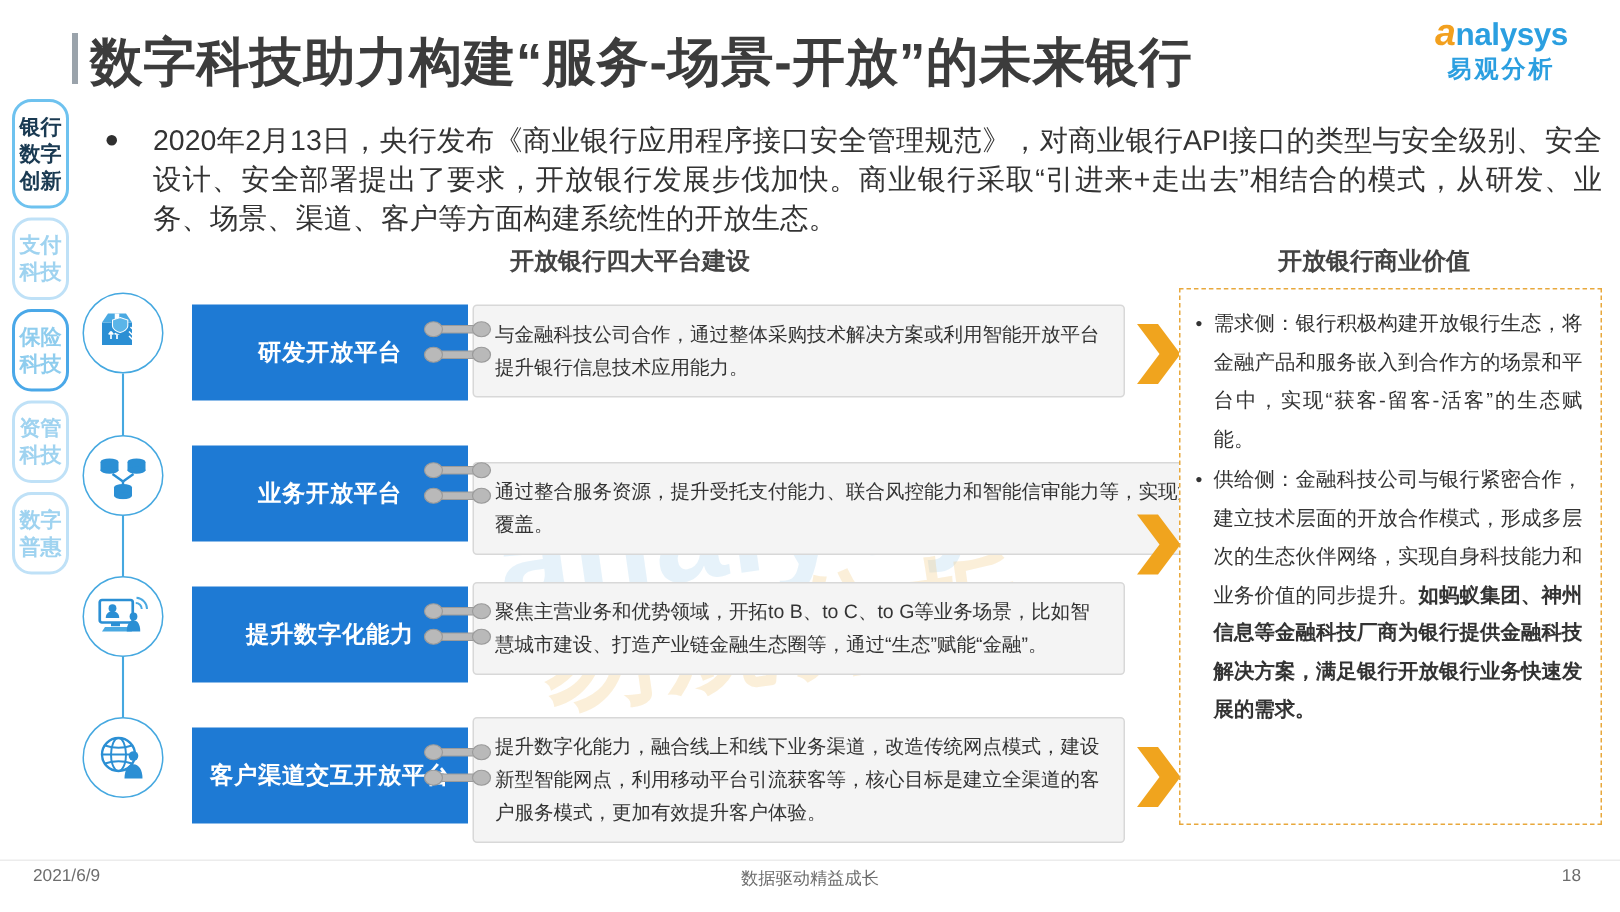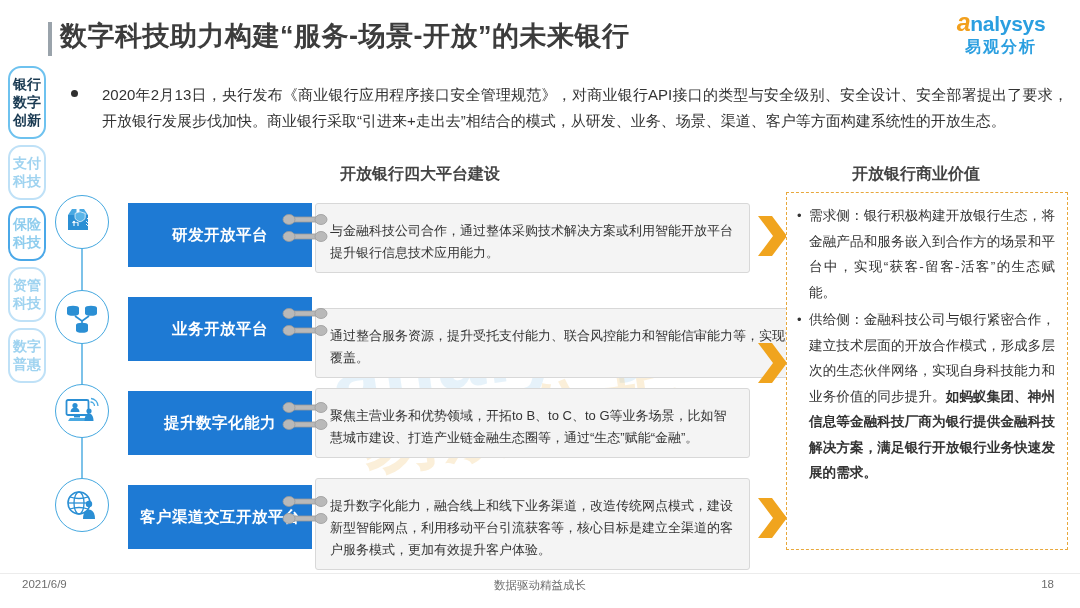--- a/index.html
+++ b/index.html
@@ -41,21 +41,21 @@
   }
   .title-bar {
     position: absolute;
     left: 48px; top: 22px;
     width: 4px; height: 34px;
     background: #9aa3ab;
   }
   .page-title {
     position: absolute;
     left: 60px; top: 18px;
-    font-size: 27px;
+    font-size: 35px;
     font-weight: bold;
     color: #3c3c3c;
     letter-spacing: 0.5px;
     white-space: nowrap;
   }
   .logo {
     position: absolute;
     right: 18px; top: 9px;
     width: 122px; height: 52px;
     text-align: center;
@@ -121,21 +121,21 @@
   }
   .intro-dot {
     position: absolute;
     left: 3px; top: 8px;
     width: 7px; height: 7px;
     border-radius: 50%;
     background: #2f2f2f;
   }
   .intro-text {
     margin-left: 34px;
-    font-size: 15px;
+    font-size: 19px;
     line-height: 26px;
     color: #333333;
     text-align: justify;
   }
 
   
   .col-head {
     position: absolute;
     font-size: 16px;
     font-weight: bold;
@@ -169,21 +169,21 @@
     font-weight: bold;
     letter-spacing: 0.5px;
     z-index: 4;
   }
 
   .desc-box {
     position: absolute;
     background: #f4f4f4;
     border: 1px solid #d8d8d8;
     border-radius: 3px;
-    padding: 16px 12px 8px 14px;
+    padding: 8px 12px 8px 14px;
     font-size: 13px;
     line-height: 22px;
     color: #333333;
     z-index: 4;
   }
 
   .connector {
     position: absolute;
     z-index: 6;
   }

